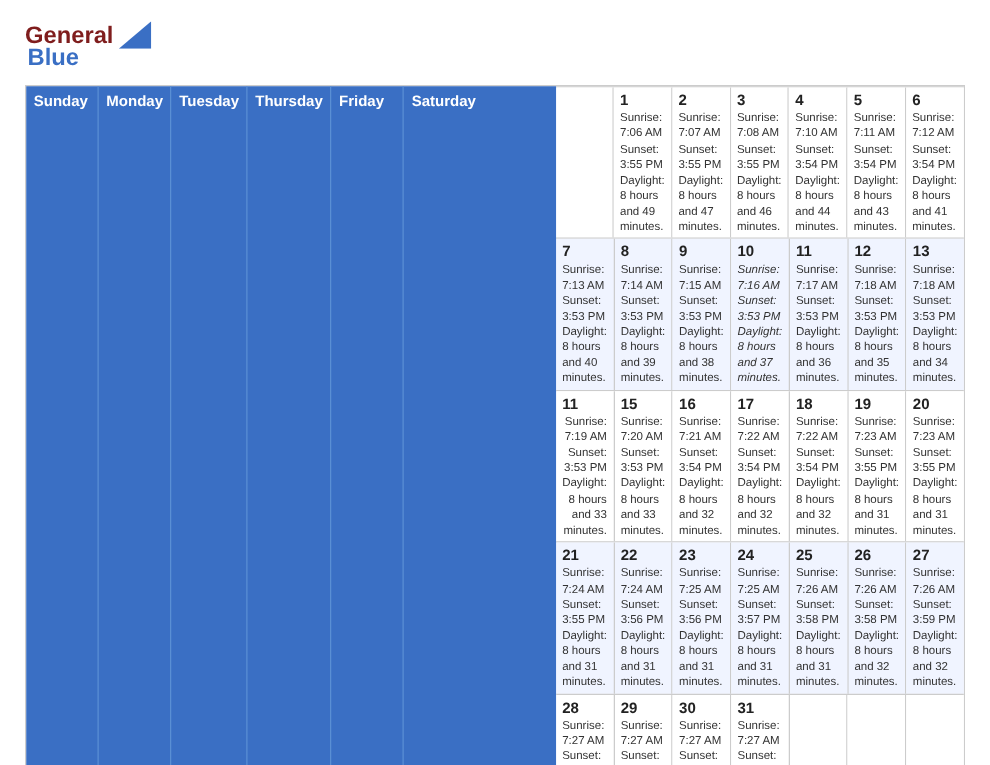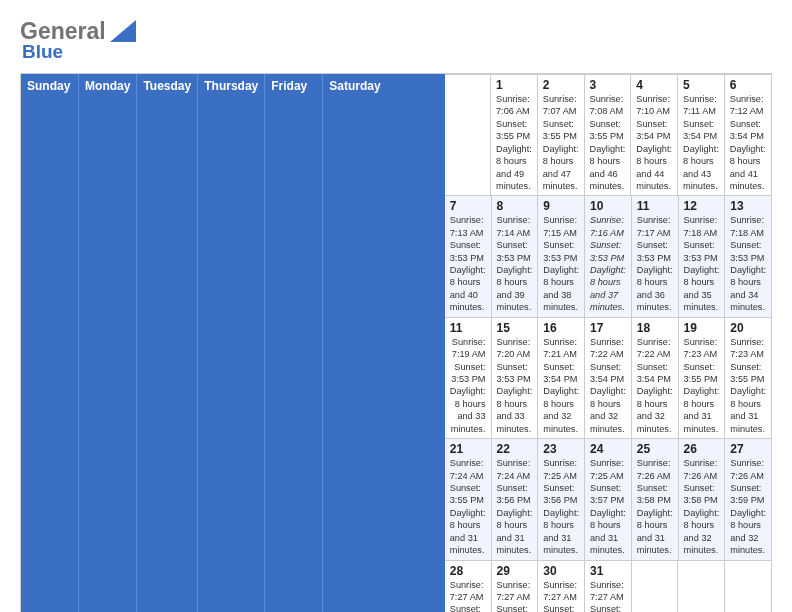--- a/index.html
+++ b/index.html
@@ -110,21 +110,21 @@
       background: #f0f4ff !important;
     }
   </style>
 </head>
 <body>
 
 <div class="page">
   <div class="header">
     <div class="logo-wrapper">
       <div class="logo-row">
-        <span style="font-size:23px;font-weight:bold;color:#737373;">General</span>
+        <span style="font-size:19px;font-weight:bold;color:#7f1d1d;">General</span>
         <svg width="26" height="22" viewBox="0 0 26 22" style="margin-left:2px;margin-top:-2px;">
           <polygon points="0,22 26,0 26,22" fill="#3a6fc4"></polygon>
         </svg>
       </div>
       <span style="font-size:19px;font-weight:bold;color:#3a6fc4;margin-top:-4px;margin-left:2px;">Blue</span>
     </div>
     <div class="title-block">
       <div class="month-title"></div>
       <div class="subtitle"></div>
     </div>

